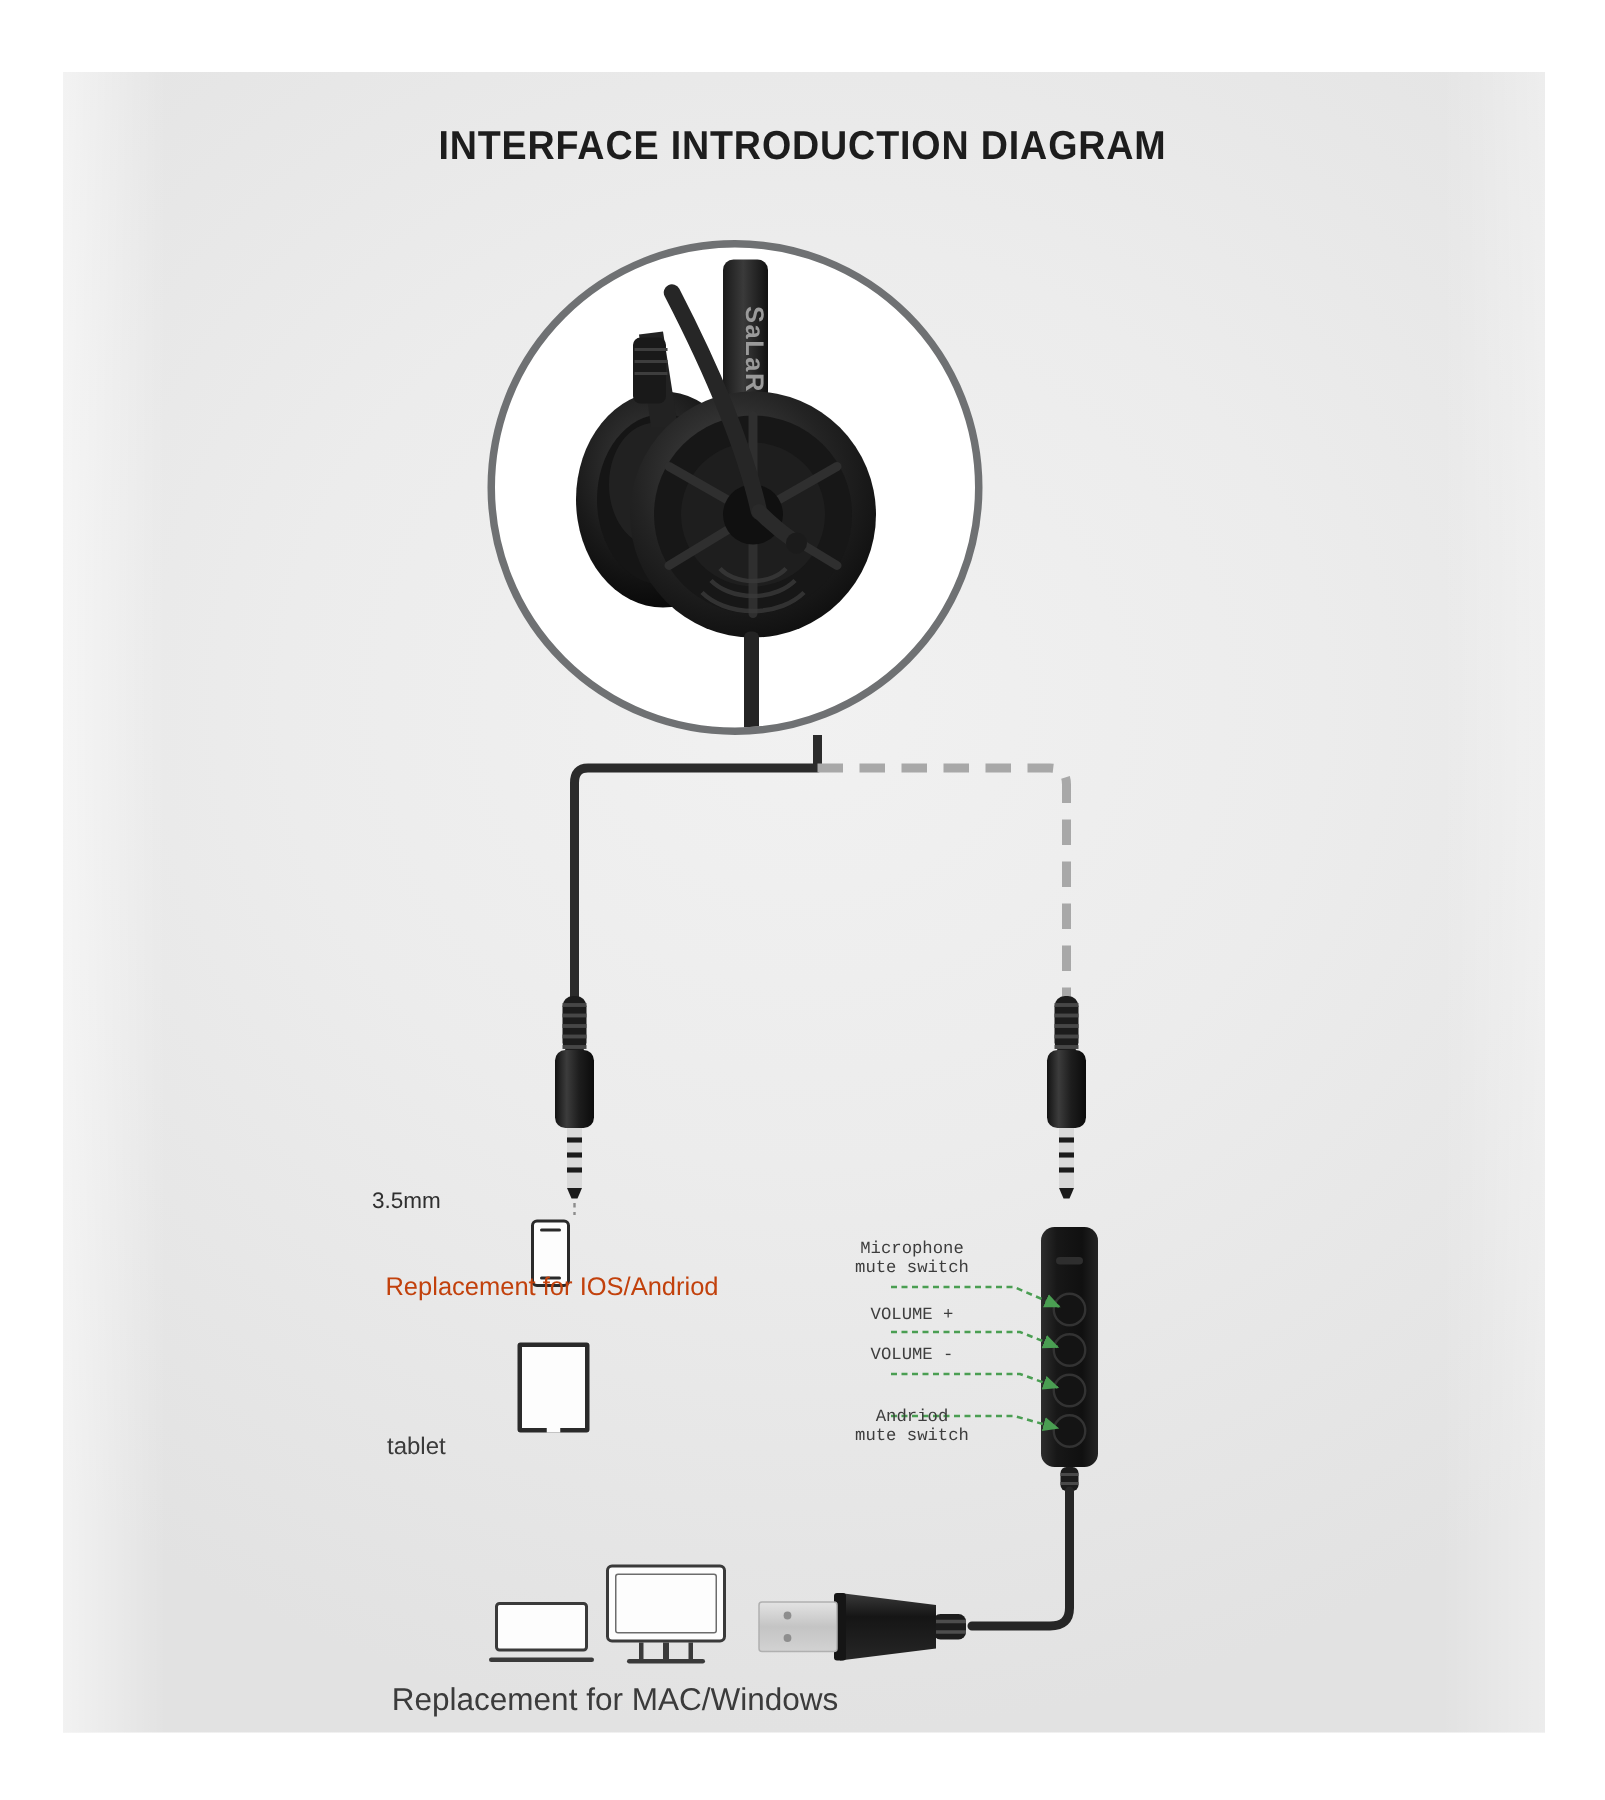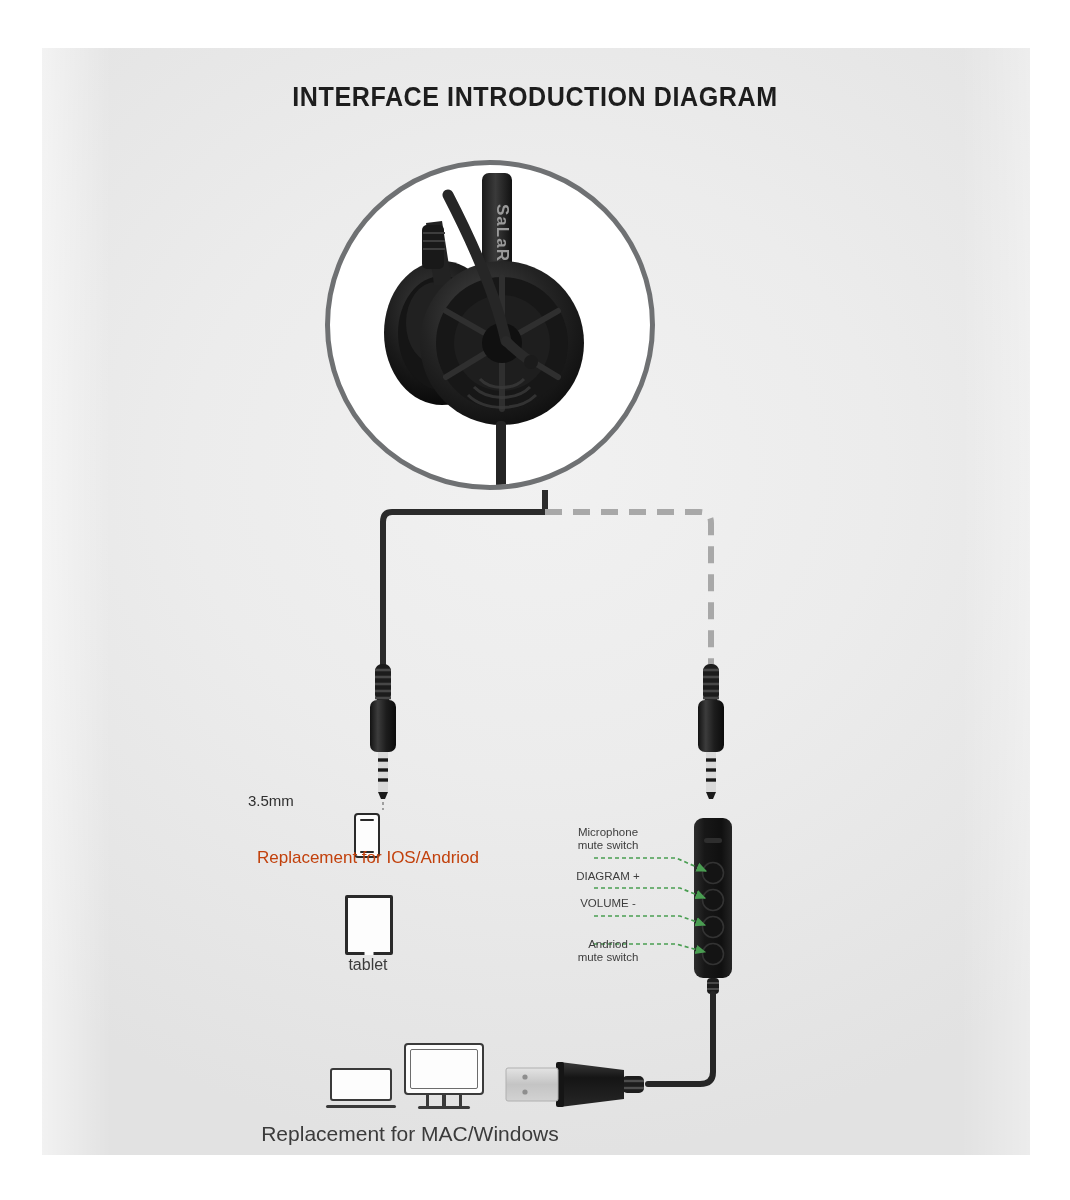--- a/index.html
+++ b/index.html
@@ -93,40 +93,39 @@
   #lbl-ios {
     left: 158px; top: 848px;
     width: 420px;
     text-align: center;
     font-size: 17px;
     color: #c2410c;
   }
   #lbl-tablet {
     left: 258px; top: 956px;
     width: 220px;
-    text-align: center;
     font-size: 16px;
     color: #3b3b3b;
   }
   #lbl-macwin {
     left: 160px; top: 1122px;
     width: 500px;
     text-align: center;
     font-size: 21px;
     color: #3b3b3b;
   }
 
   .pod-lbl {
     position: absolute;
     width: 160px;
     text-align: center;
     font-size: 11.5px;
     line-height: 13px;
     color: #3d3d3d;
-    font-family: Liberation Sans, sans-serif;
+    font-family: Liberation Mono, monospace;
   }
   #pod-lbl-mic      { left: 528px; top: 826px; }
   #pod-lbl-volplus  { left: 528px; top: 870px; }
   #pod-lbl-volminus { left: 528px; top: 897px; }
   #pod-lbl-speaker  { left: 528px; top: 938px; }
 
   
   #phone-icon {
     position: absolute;
     left: 354px; top: 813px;
@@ -444,21 +443,21 @@
   <div class="lbl" id="lbl-tablet">tablet</div>
 
   <div class="lbl" id="lbl-macwin">Replacement for MAC/Windows</div>
 
   <div class="pod-lbl" id="pod-lbl-mic">
     <div>Microphone</div>
     <div>mute switch</div>
   </div>
 
   <div class="pod-lbl" id="pod-lbl-volplus">
-    <div>DIAGRAM +</div>
+    <div>VOLUME +</div>
   </div>
 
   <div class="pod-lbl" id="pod-lbl-volminus">
     <div>VOLUME -</div>
   </div>
 
   <div class="pod-lbl" id="pod-lbl-speaker">
     <div>Andriod</div>
     <div>mute switch</div>
   </div>

